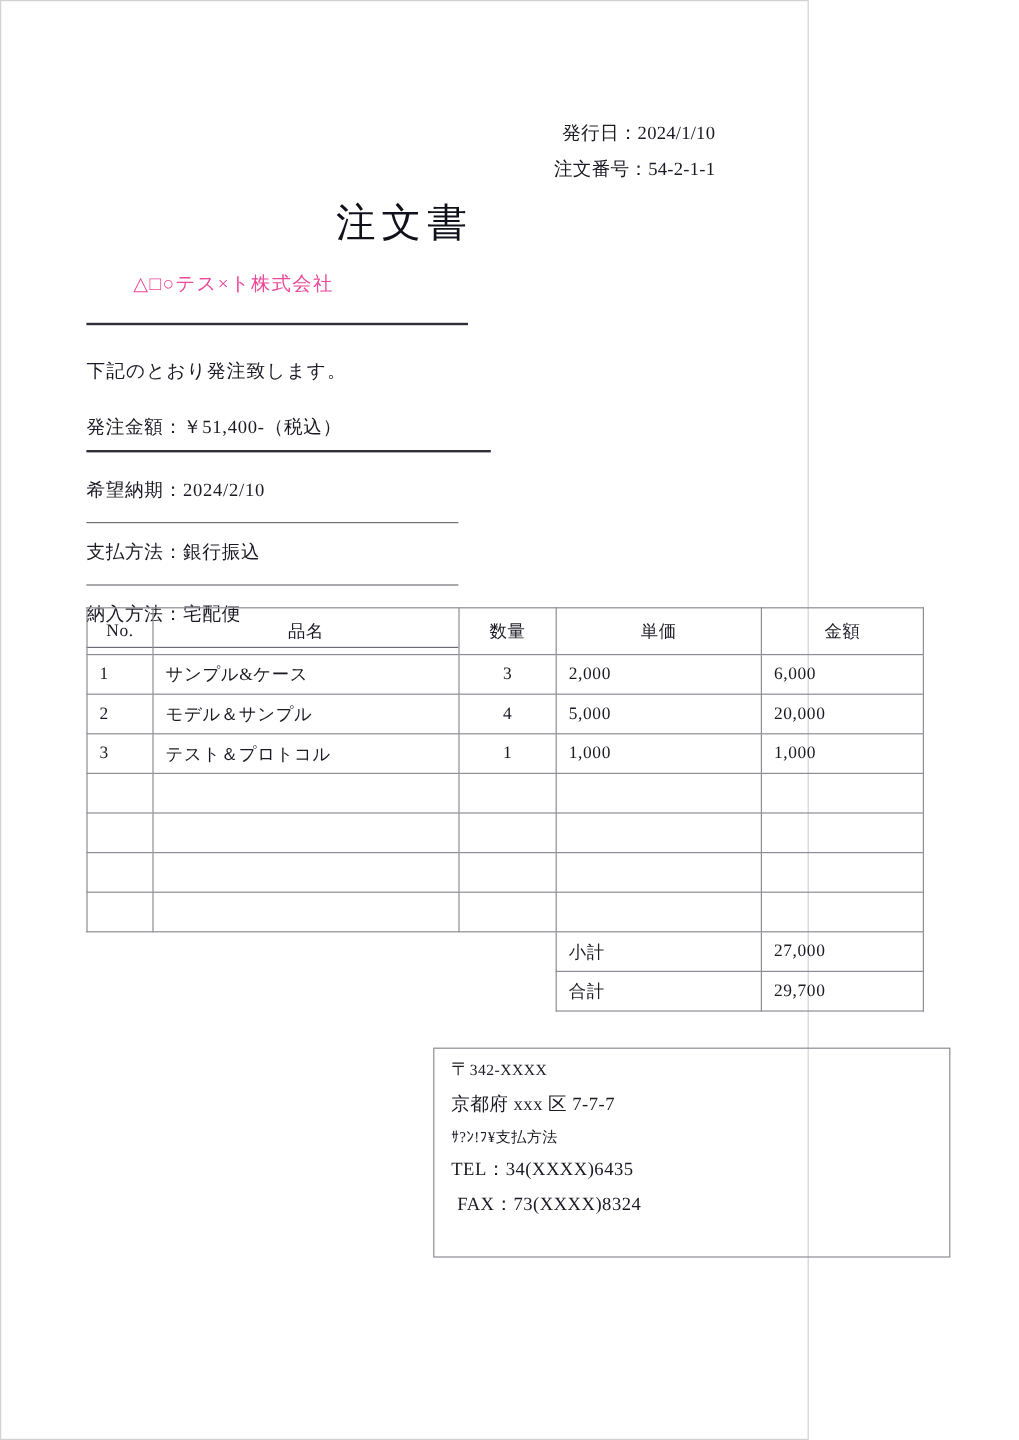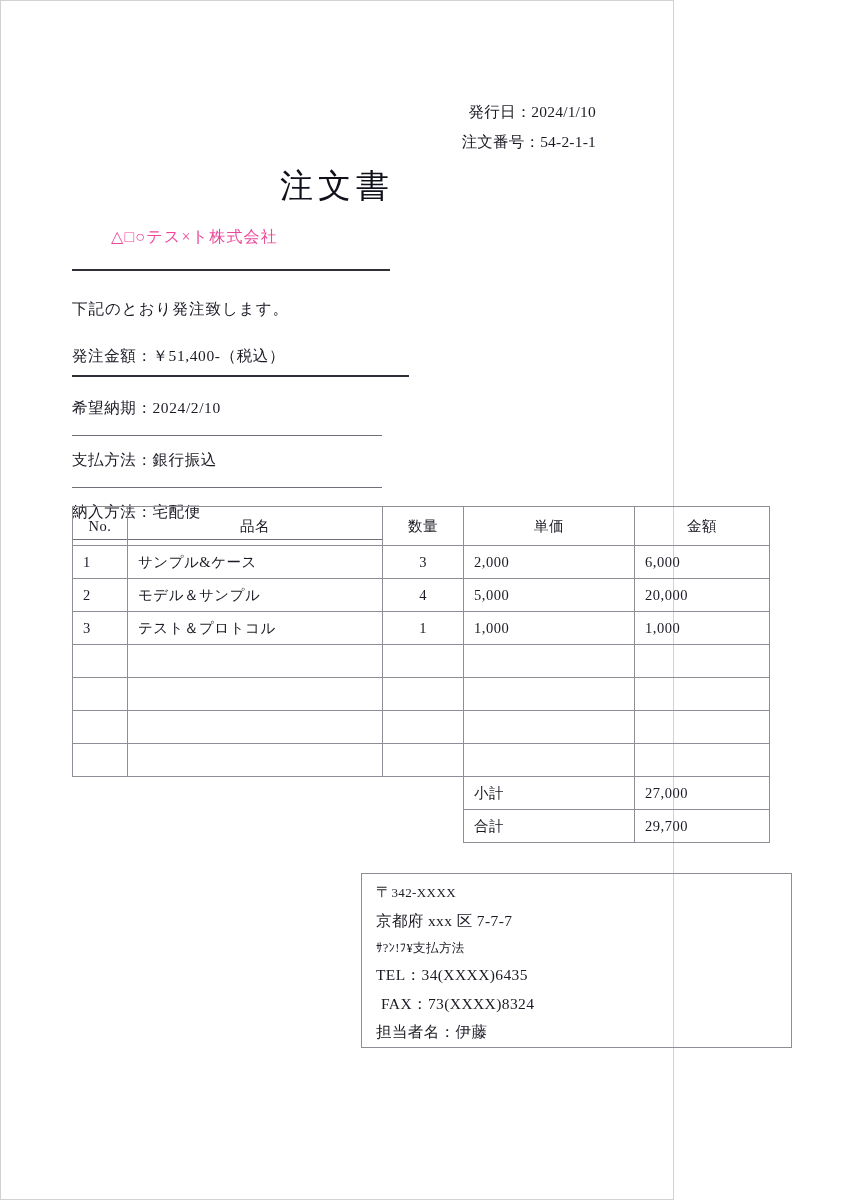--- a/index.html
+++ b/index.html
@@ -303,16 +303,15 @@
     </tbody>
   </table>
 
 
   <div class="supplier-box">
     <div class="ln zip"><span class="mark">〒</span><span>342-XXXX</span></div>
     <div class="ln addr-jp">京都府 xxx 区 7-7-7</div>
     <div class="ln sup-name">ｻ?ﾝ!ﾌ¥支払方法</div>
     <div class="ln tel-line">TEL：34(XXXX)6435</div>
     <div class="ln fax-line">FAX：73(XXXX)8324</div>
-    <div class="ln">担当者名：伊藤</div>
   </div>
 
 </div>
 
 </body></html>

